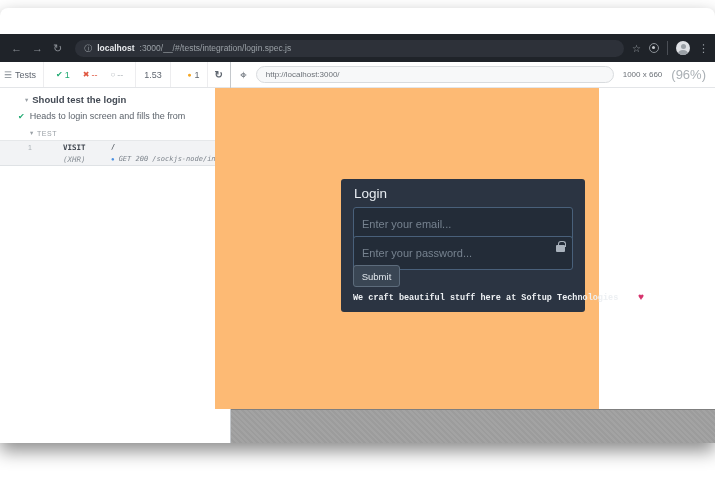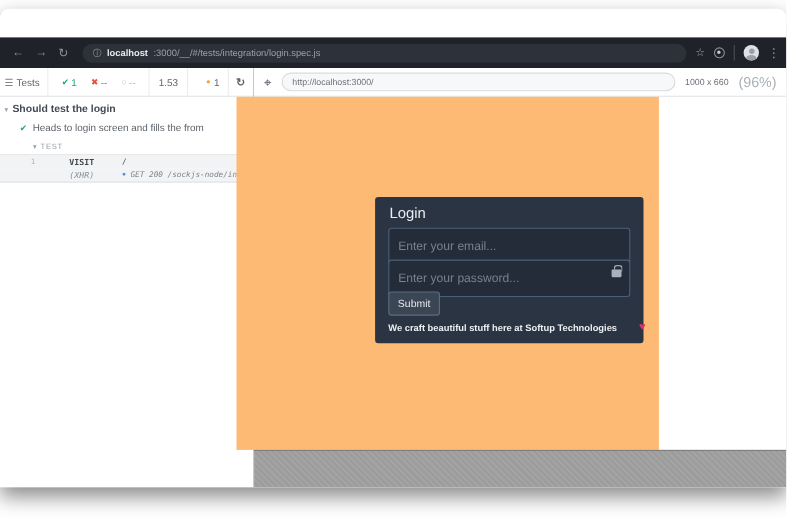--- a/index.html
+++ b/index.html
@@ -53,21 +53,21 @@
   .rt-plain { border-right:none; }
   .menu-icon { color:#7d848c; font-size:9px; margin-left:-3px; }
   .stat { display:flex; align-items:center; gap:2px; padding:0 5px; }
   .stat-pass { color:#1fa971; } .stat-fail { color:#e0563f; } .stat-pending { color:#b3b8bd; }
   .stat-glyph { font-size:8px; }
   .duration { padding:0 8px; color:#5f6670; }
   .rt-spacer { flex:1; border-right:none; }
   .changes-dot { color:#f5a623; font-size:7px; }
   .refresh-icon { color:#5f6670; font-size:10px; font-weight:bold; }
 
-  .suite-row { margin-top:28px; padding:4px 0 2px 4px; font-size:9.5px; font-weight:bold; color:#434a54;
+  .suite-row { margin-top:28px; padding:4px 0 2px 25px; font-size:9.5px; font-weight:bold; color:#434a54;
                display:flex; align-items:center; gap:4px; }
   .caret { color:#9aa0a6; font-size:6.5px; font-weight:normal; }
   .test-row { padding:4px 0 4px 18px; font-size:9px; color:#5c636b; display:flex; align-items:center; gap:5px; }
   .check { color:#1fa971; font-size:8px; }
   .group-row { padding:4px 0 3px 30px; font-size:7px; color:#9aa0a6; letter-spacing:.6px;
                display:flex; align-items:center; gap:3px; }
   .cmd { background:#f2f3f5; display:flex; align-items:center; height:13px; font-size:8px; }
   .cmd-first { border-top:1px solid #e6e8ea; }
   .cmd-last { border-bottom:1px solid #dfe2e5; }
   .cmd-num { width:40px; text-align:right; color:#aab0b6; font-size:7px; padding-right:8px; flex:0 0 auto; }
@@ -102,21 +102,21 @@
   .input-email { top:28px; }
   .pw-wrap { position:absolute; left:12px; top:57px; width:220px; height:21px; }
   .pw-wrap .login-input { left:0; top:0; width:100%; height:100%; padding-right:20px; }
   .lock { position:absolute; right:8px; top:9px; width:9px; height:7px; background:#a9b2bc; border-radius:1px; }
   .lock::before { content:""; position:absolute; left:1.5px; top:-4px; width:6px; height:5px;
                   border:1.3px solid #a9b2bc; border-bottom:none; border-radius:3px 3px 0 0; }
   .submit-btn { position:absolute; left:12px; top:86px; width:47px; height:22px; background:#3a4654;
                 border:1px solid #5d6c7c; border-radius:3px; color:#e2e8ed; font-size:9.5px;
                 font-family:"Liberation Sans", sans-serif; }
   .login-footer { position:absolute; left:12px; top:113px; font-size:8.5px; font-weight:bold; color:#edf0f3;
-                  display:flex; align-items:center; gap:20px; white-space:nowrap; }
+                  display:flex; align-items:center; gap:20px; white-space:nowrap;font-family:Liberation Mono, monospace; }
   .heart { color:#d6336c; font-size:10px; }
 </style>
 </head>
 <body>
 
 <div class="screen">
   <div class="window">
 
 
     <div class="toolbar">

